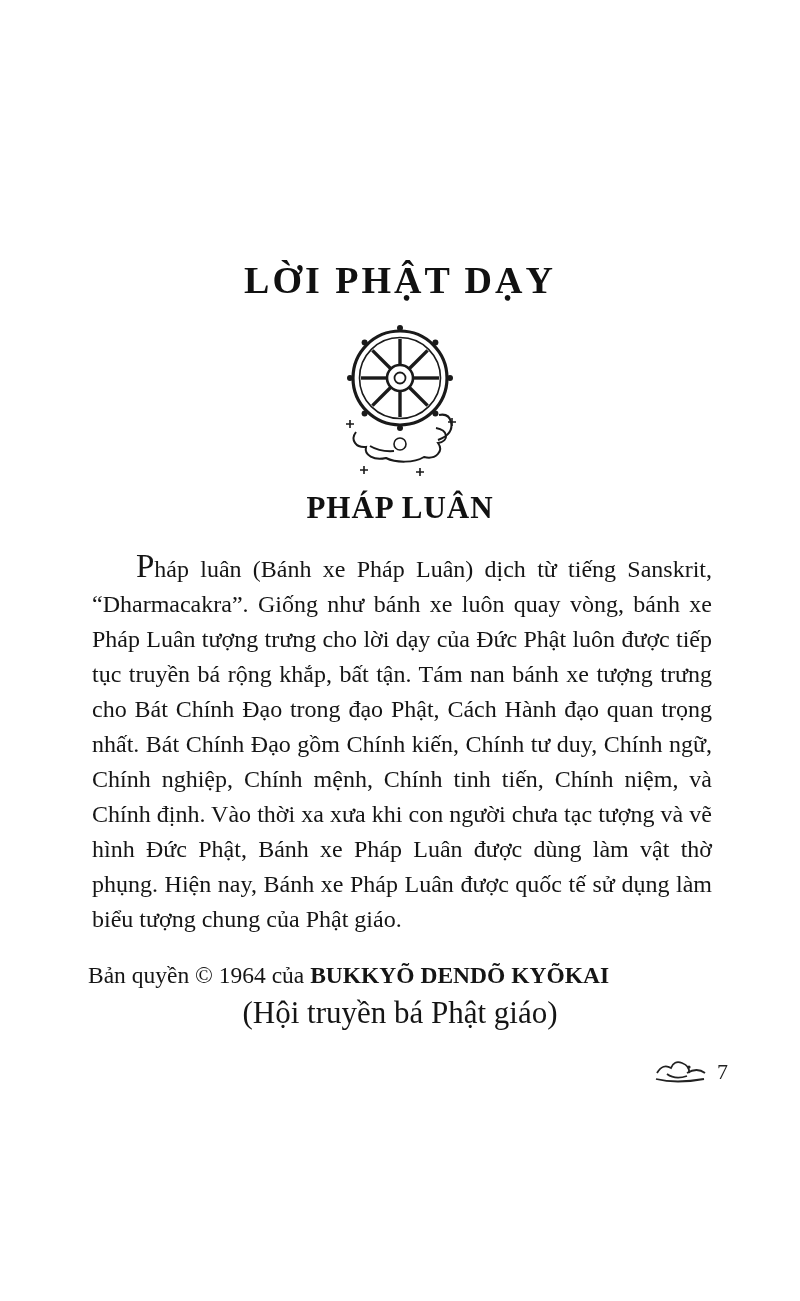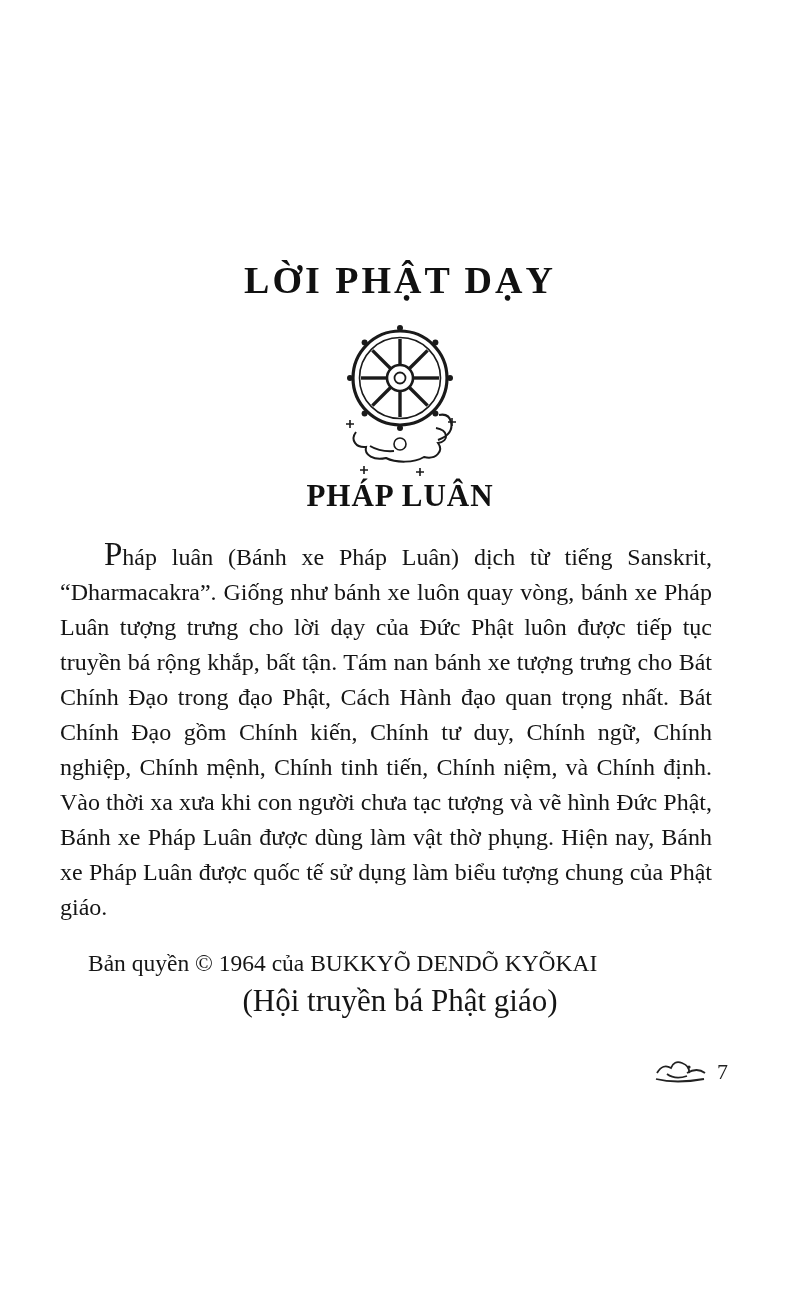--- a/index.html
+++ b/index.html
@@ -21,46 +21,47 @@
     font-weight: bold;
     letter-spacing: 3px;
     color: #111;
   }
   .wheel-wrap {
     margin-top: 18px;
     text-align: center;
     height: 158px;
   }
   .section-heading {
+    margin-top: 12px;
     text-align: center;
     font-size: 31px;
     font-weight: bold;
     letter-spacing: 1px;
     color: #111;
   }
   .body-par {
-    margin: 26px 88px 0 60px;
+    margin: 26px 88px 0 92px;
     font-size: 24px;
     line-height: 35px;
     text-align: justify;
     text-indent: 44px;
     color: #151515;
   }
   .dropcap {
     font-size: 33px;
     line-height: 0;
   }
   .copyright {
     margin: 22px 88px 0 88px;
     font-size: 23.5px;
     line-height: 32px;
     color: #151515;
     text-align: justify;
   }
-  .copyright strong { font-weight: normal; }
+  .copyright strong { font-weight: bold; }
   .copyright-sub {
     margin-top: 4px;
     text-align: center;
     font-size: 31px;
     color: #151515;
   }
   .footer {
     position: absolute;
     right: 72px;
     bottom: 78px;

